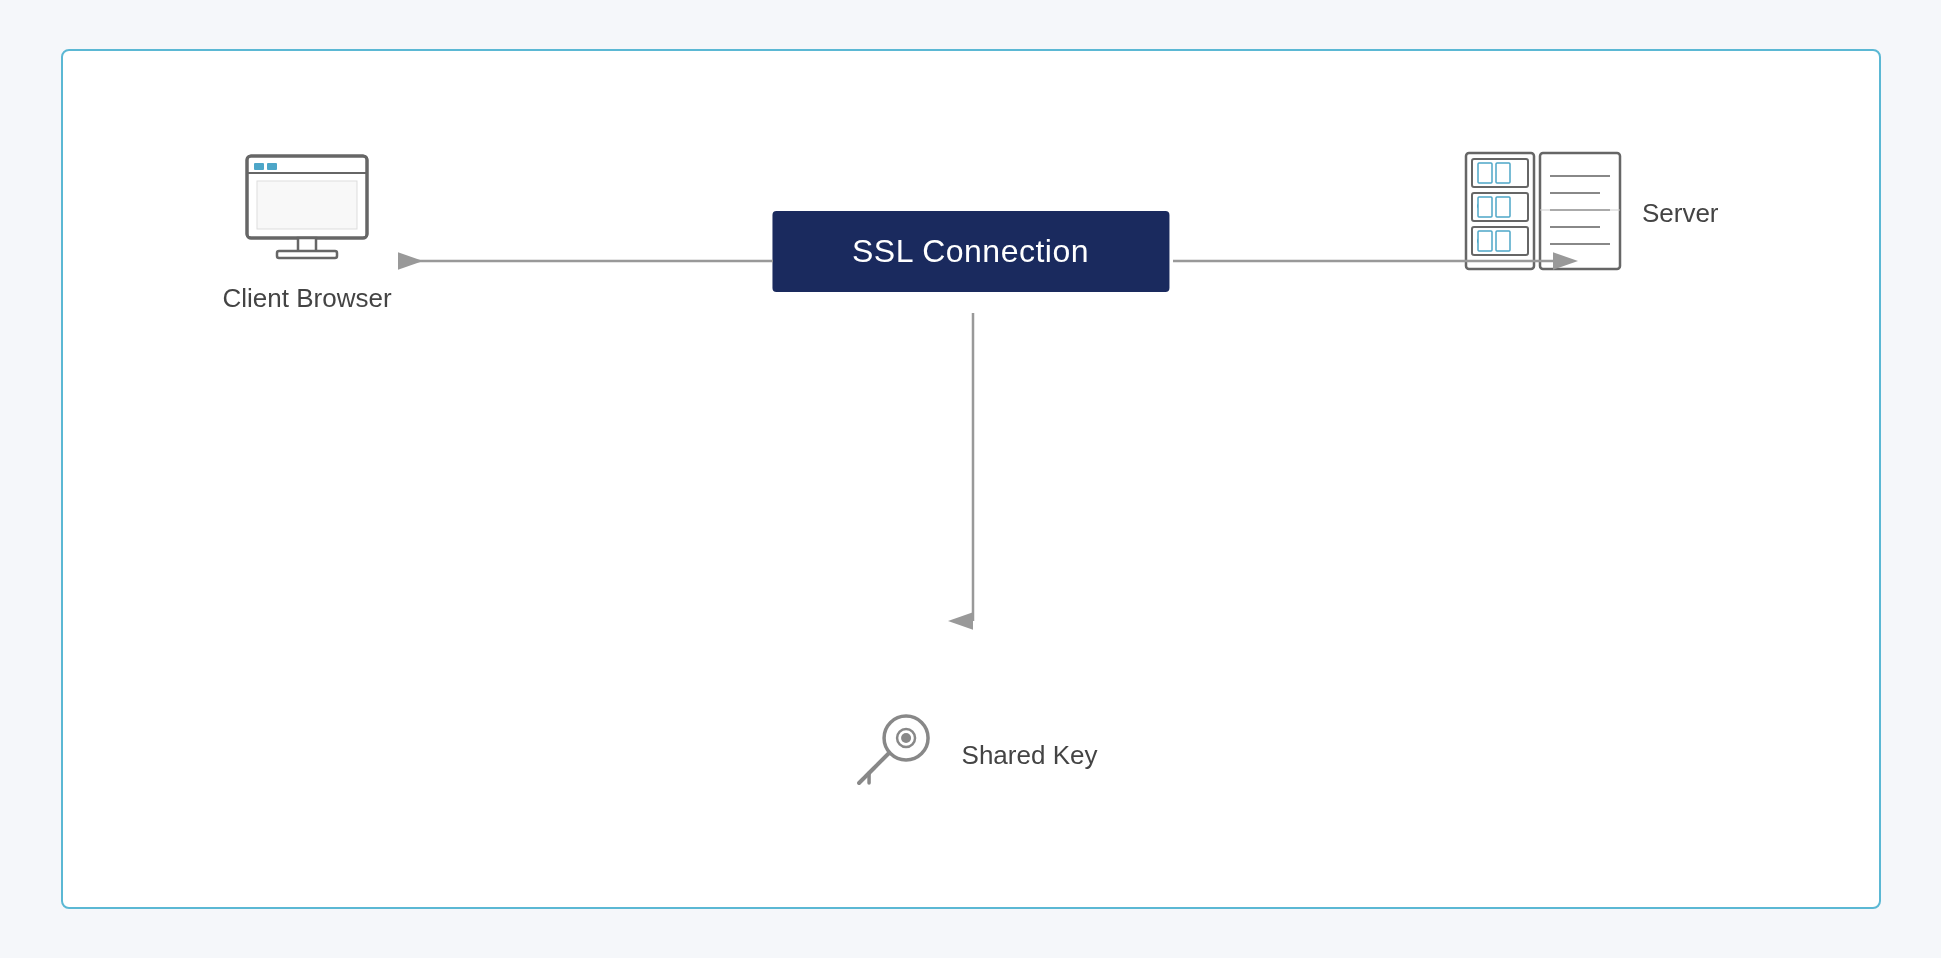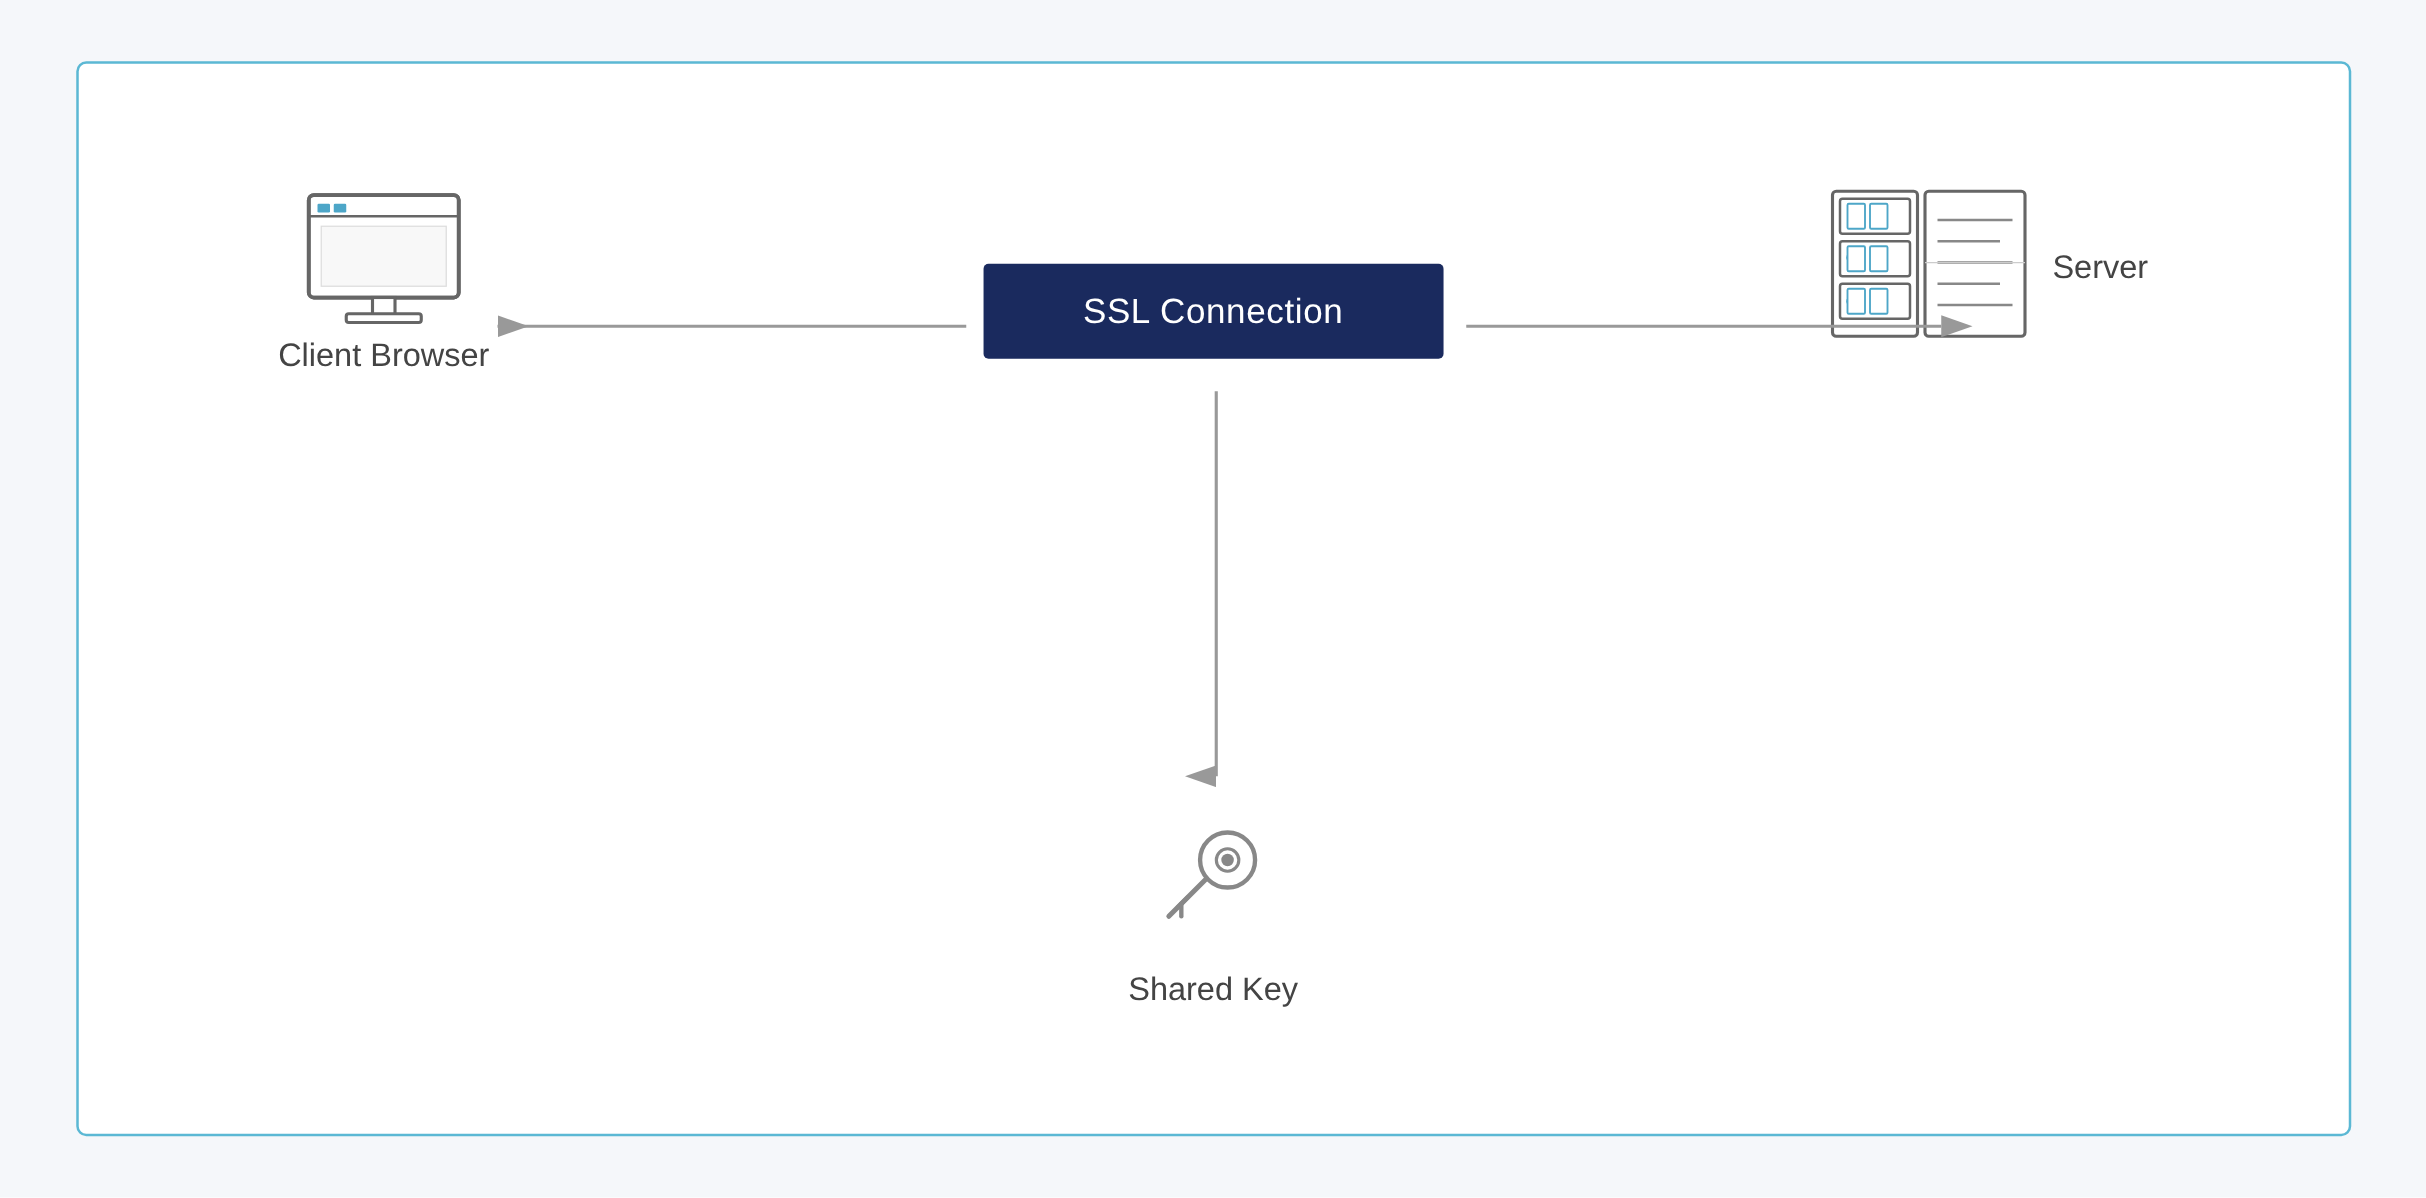--- a/index.html
+++ b/index.html
@@ -33,37 +33,37 @@
     }
 
     
     .ssl-box {
       position: absolute;
       top: 160px;
       left: 50%;
       transform: translateX(-50%);
       background: #1a2a5e;
       color: #ffffff;
-      font-size: 28px;
+      font-size: 32px;
       font-weight: 400;
       padding: 22px 80px;
       border-radius: 4px;
       white-space: nowrap;
       letter-spacing: 0.5px;
     }
 
     
     .client-browser {
       position: absolute;
       top: 100px;
       left: 160px;
       display: flex;
       flex-direction: column;
       align-items: center;
-      gap: 3px;
+      gap: 18px;
     }
 
     .client-browser-label {
       font-size: 26px;
       color: #444;
       font-weight: 400;
     }
 
     
     .server {
@@ -81,21 +81,20 @@
       font-weight: 400;
     }
 
     
     .shared-key {
       position: absolute;
       bottom: 100px;
       left: 50%;
       transform: translateX(-50%);
       display: flex;
-      flex-direction: column;
       align-items: center;
       gap: 18px;
     }
 
     .shared-key-label {
       font-size: 26px;
       color: #444;
       font-weight: 400;
     }
 

